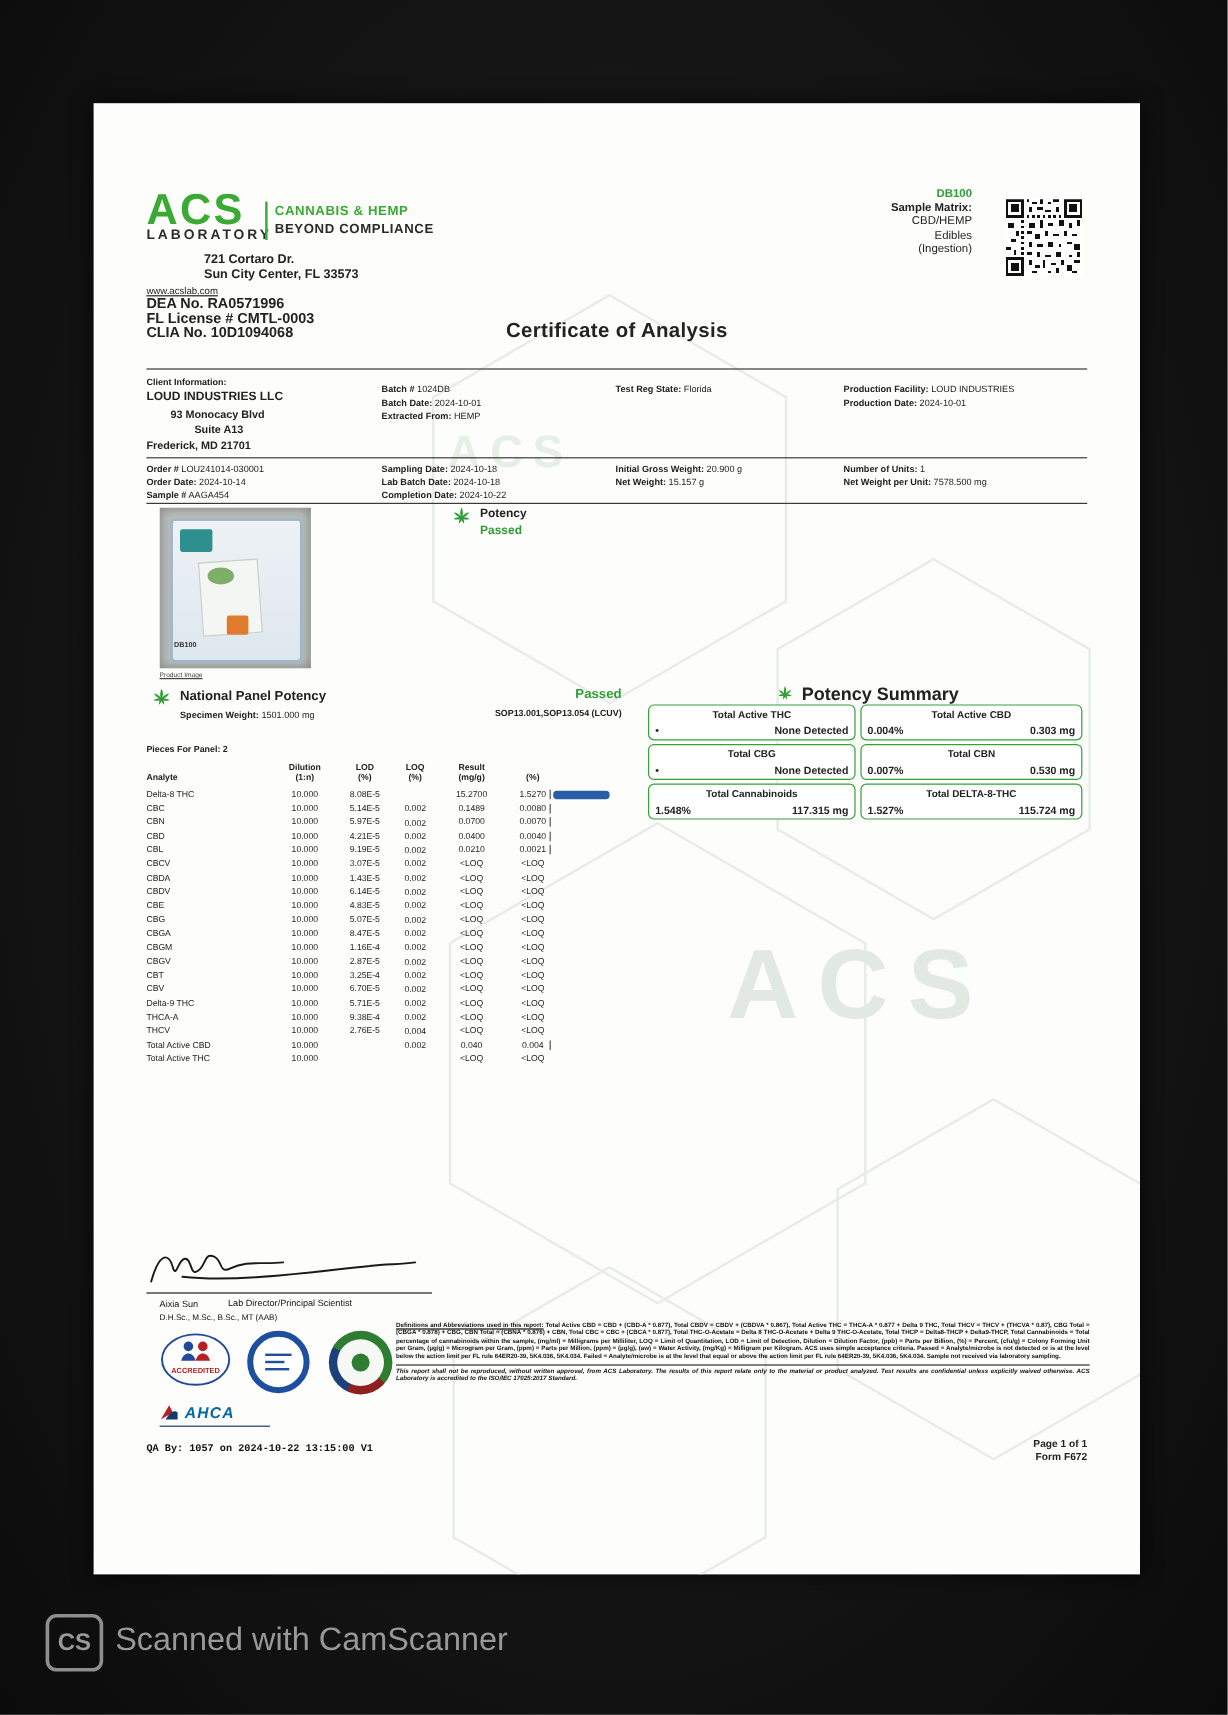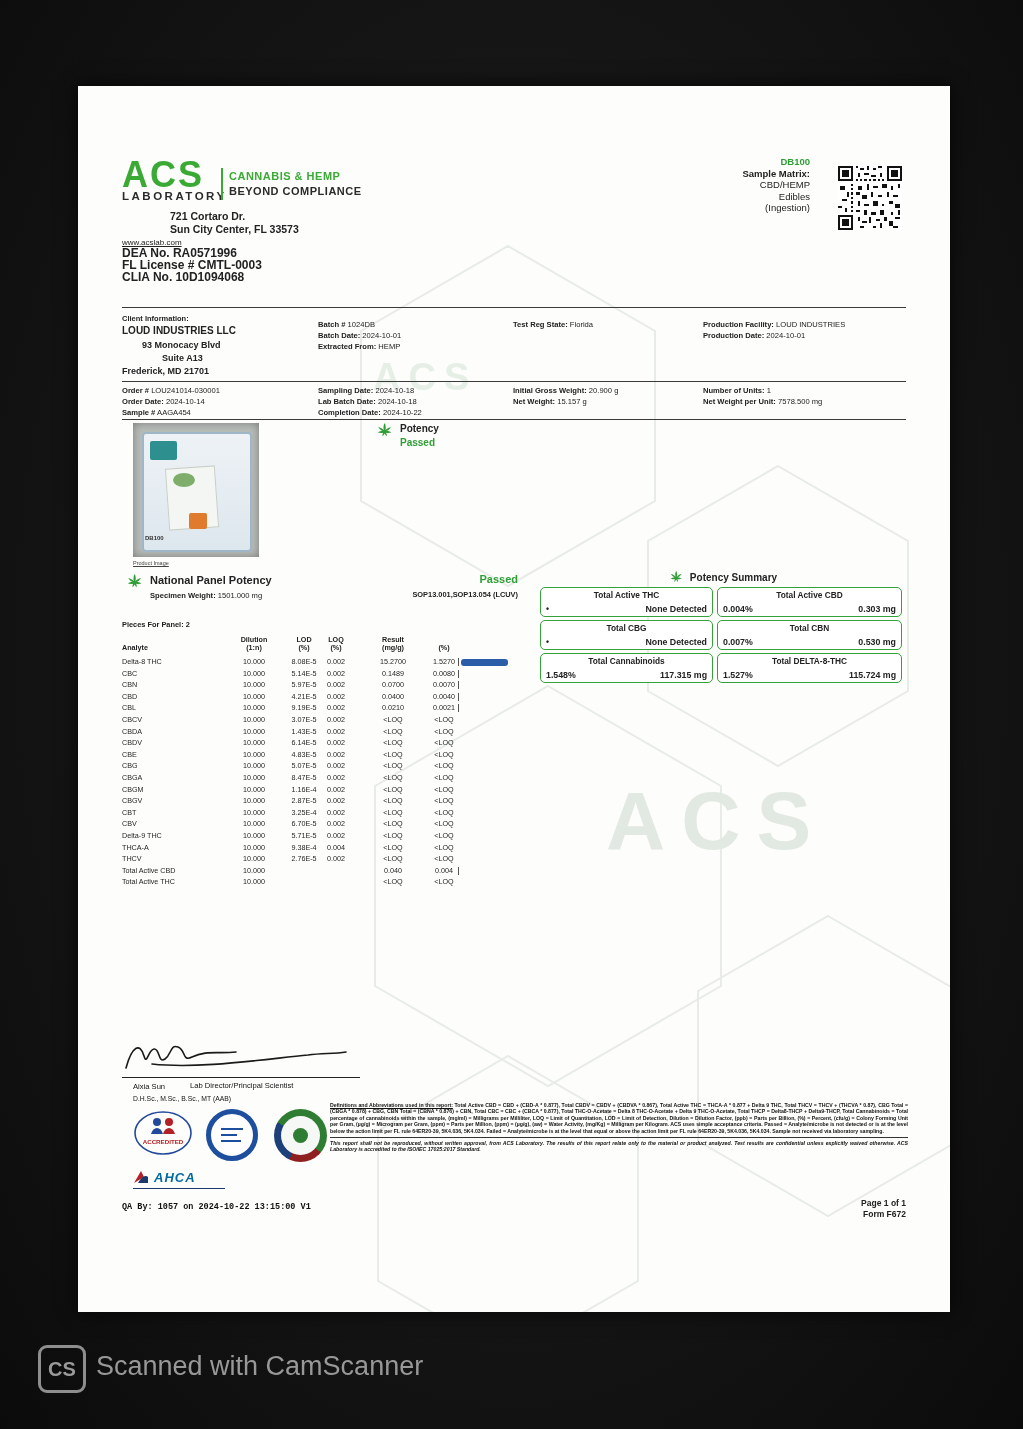--- a/index.html
+++ b/index.html
@@ -53,27 +53,27 @@
   .panel-pass{font-size:11px;font-weight:bold;color:#2f9e36;text-align:right;}
   .panel-sop{font-size:7.4px;font-weight:bold;text-align:right;}
   .pieces{font-size:7.4px;font-weight:bold;}
   
   .thead .hcell{position:absolute;bottom:0;font-size:7.2px;font-weight:bold;text-align:center;line-height:8px;}
   .trow{position:relative;height:11.6px;}
   .trow .cell{position:absolute;top:0;font-size:7.2px;line-height:11.6px;color:#1f1f1f;}
   .c-analyte{left:44px;width:104px;text-align:left;}
   .c-dil{left:150px;width:52px;text-align:center;}
   .c-lod{left:204px;width:44px;text-align:center;}
-  .c-loq{left:240px;width:36px;text-align:center;}
+  .c-loq{left:250px;width:36px;text-align:center;margin-top:12px;}
   .c-res{left:288px;width:54px;text-align:center;}
   .c-pct{left:344px;width:44px;text-align:center;}
   .tick{position:absolute;left:380px;top:2px;width:1px;height:8px;background:#555;}
   .bar{position:absolute;left:383px;top:2.5px;height:7px;background:#2a5ca8;border-radius:3px;}
   
-  .sum-title{font-size:10px;font-weight:bold;}
+  .sum-title{font-size:15px;font-weight:bold;}
   .sboxes{display:grid;grid-template-columns:173px 185px;grid-auto-rows:30px;gap:3px 4px;}
   .sbox{position:relative;border:1.6px solid #35a13a;border-radius:5px;background:#fff;}
   .sbox-title{text-align:center;font-weight:bold;font-size:8.3px;margin-top:2px;}
   .sbox-row{position:absolute;left:5px;right:5px;bottom:2px;display:flex;justify-content:space-between;font-weight:bold;font-size:8.8px;}
   
   .sig-line{position:absolute;height:1px;background:#222;}
   .sig-name{font-size:7.6px;color:#111;}
   .sig-role{font-size:7.6px;color:#111;}
   .sig-cred{font-size:6.8px;color:#111;}
   
@@ -204,20 +204,21 @@
         <rect x="21" y="23" width="1" height="2"></rect>
         <rect x="23" y="25" width="2" height="2"></rect>
         <rect x="26" y="23" width="2" height="1"></rect>
       <rect x="10" y="27" width="2" height="1"></rect>
         <rect x="16" y="27" width="1" height="1"></rect>
         <rect x="19" y="26" width="1" height="2"></rect>
         <rect x="25" y="27" width="2" height="1"></rect>
     </g>
   </svg>
 
+  <div class="abs doc-title" style="left:0;top:180px;width:872px;">Certificate of Analysis</div>
 
   <div class="rule" style="top:221px;"></div>
   <div class="rule" style="top:295px;"></div>
   <div class="rule" style="top:333px;"></div>
 
   <div class="abs sec-label" style="left:44px;top:228px;">Client Information:</div>
   <div class="abs client-name" style="left:44px;top:239px;">LOUD INDUSTRIES LLC</div>
   <div class="abs client-addr" style="left:44px;top:253px;padding-left:20px;">93 Monocacy Blvd</div>
   <div class="abs client-addr" style="left:44px;top:266px;margin-left:40px;">Suite A13</div>
   <div class="abs client-addr" style="left:44px;top:279px;">Frederick, MD 21701</div>

